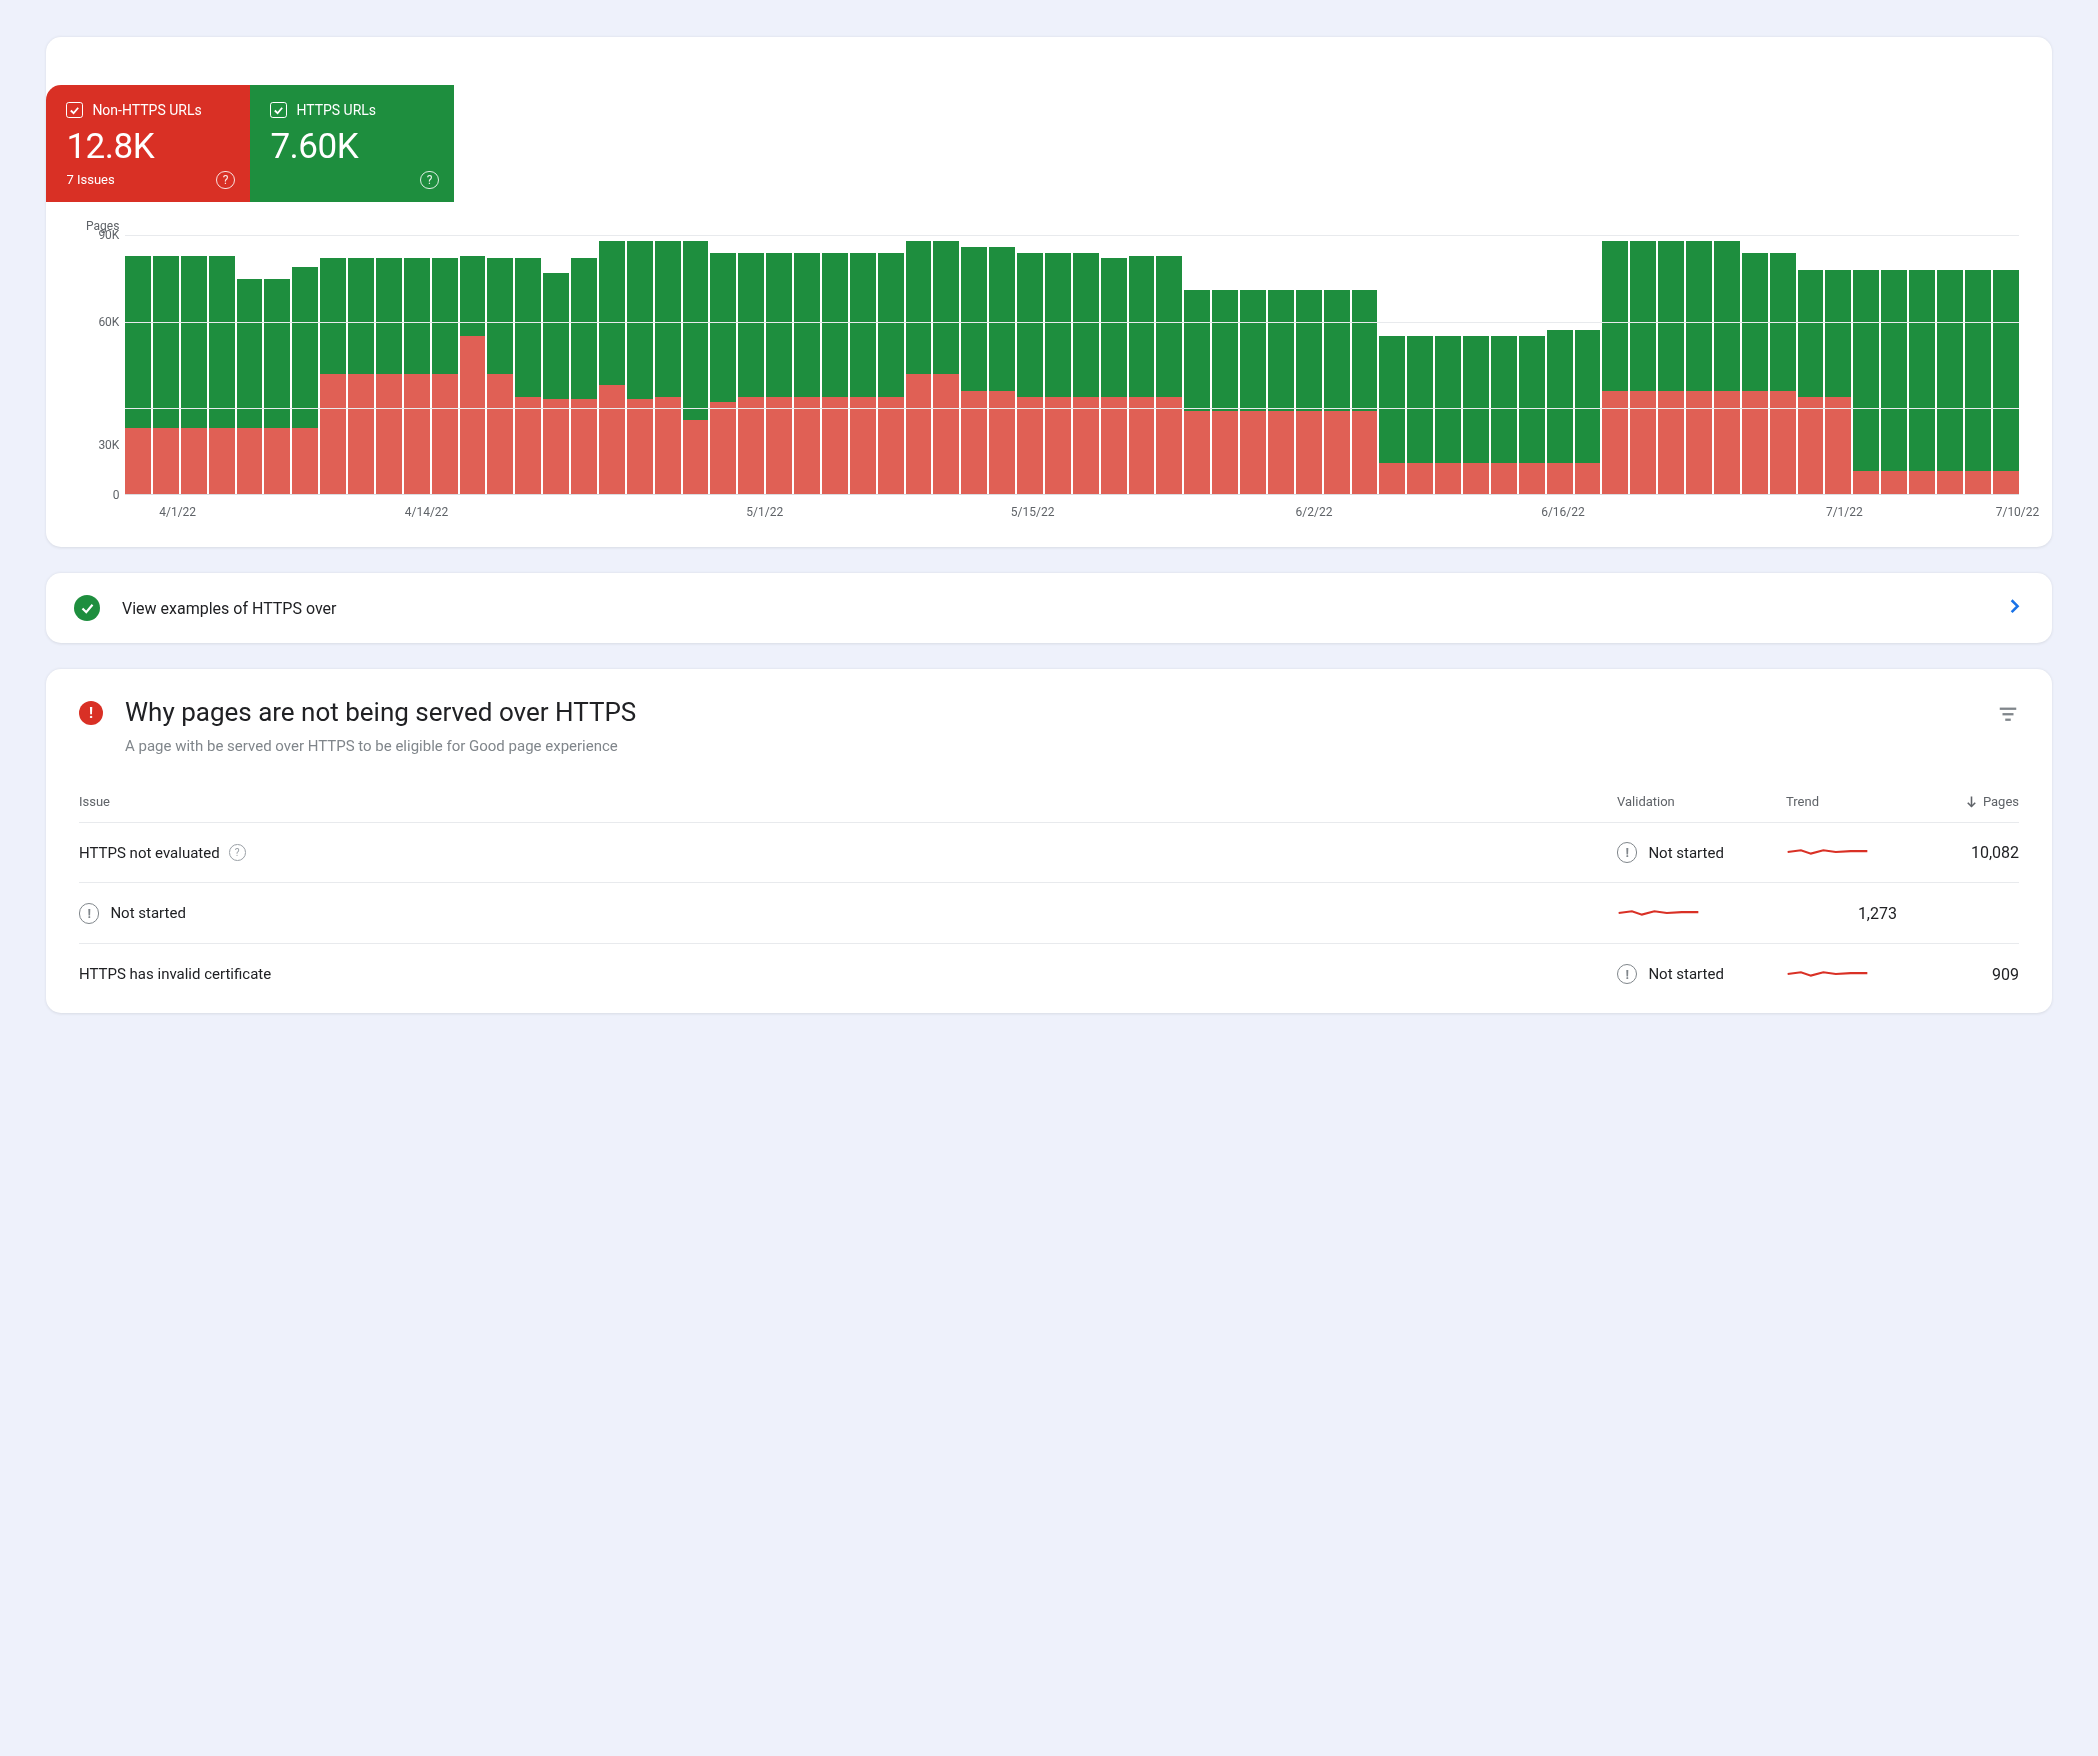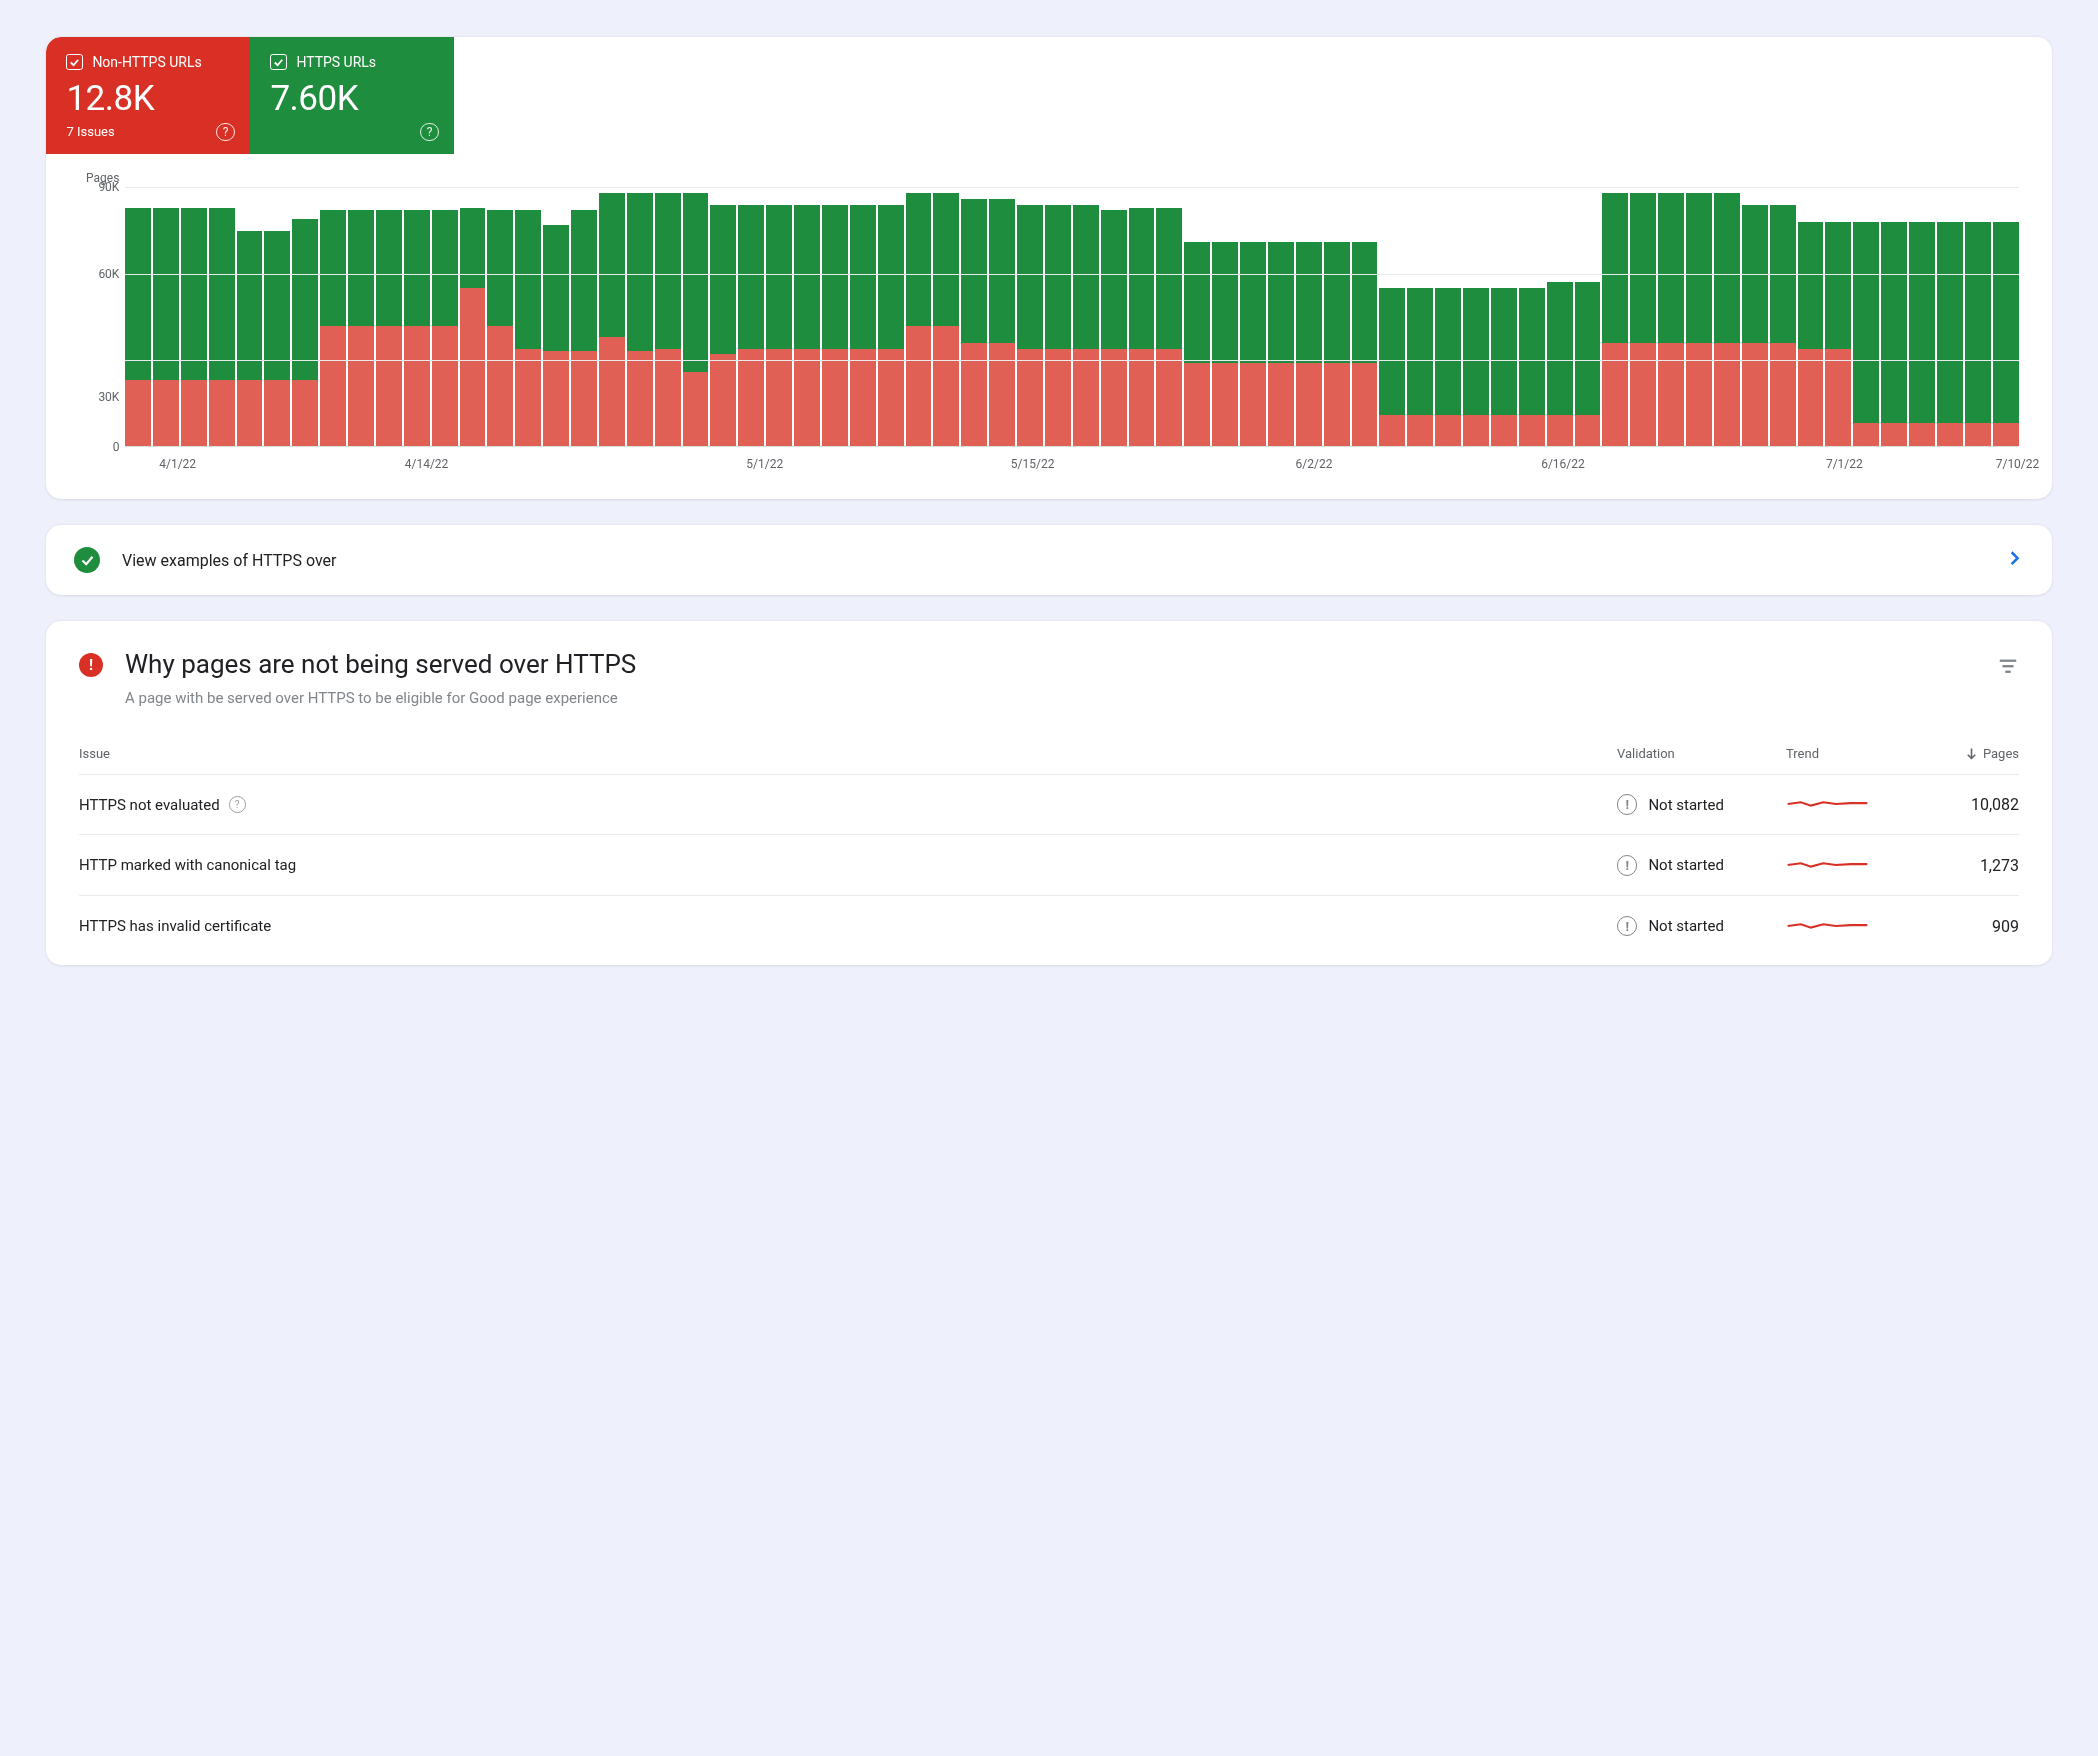--- a/index.html
+++ b/index.html
@@ -20,20 +20,21 @@
   }
   .summary-row {
     display: flex;
     gap: 0;
   }
   .summary-tile {
     padding: 16.7px 20.4px 15px 20.4px;
     color: #fff;
     min-width: 204px;
     position: relative;
+    margin-top: 48px;
   }
   .tile-red { background: #d93025; border-top-left-radius: 15px; }
   .tile-green { background: #1e8e3e; }
   .tile-head {
     display: flex;
     align-items: center;
     gap: 9.3px;
     font-size: 14px;
     font-weight: 400;
     margin-bottom: 7.4px;
@@ -574,23 +575,20 @@
           <div class="validation">
             <span class="val-icon">!</span>
             <span>Not started</span>
           </div>
           <div class="trend"><svg viewBox="0 0 100 20">
               <path d="M2,12 L18,10 L30,14 L45,10 L60,12 L78,11 L98,11" stroke="#d93025" stroke-width="2.5" fill="none"></path>
             </svg></div>
           <div class="pages-col">10,082</div>
         </div>
         <div class="trow">
-          <div class="issue-name">
-            <span>HTTP marked with canonical tag</span>
-          </div>
           <div class="validation">
             <span class="val-icon">!</span>
             <span>Not started</span>
           </div>
           <div class="trend"><svg viewBox="0 0 100 20">
               <path d="M2,12 L18,10 L30,14 L45,10 L60,12 L78,11 L98,11" stroke="#d93025" stroke-width="2.5" fill="none"></path>
             </svg></div>
           <div class="pages-col">1,273</div>
         </div>
         <div class="trow">

